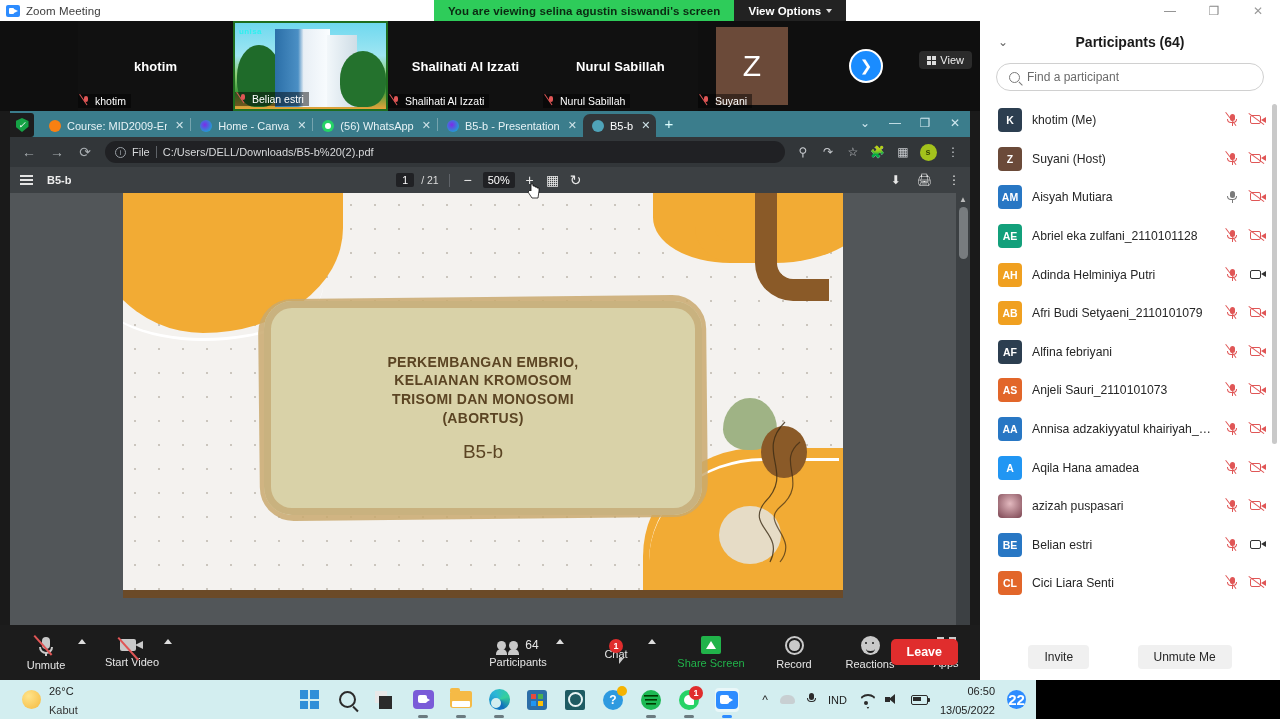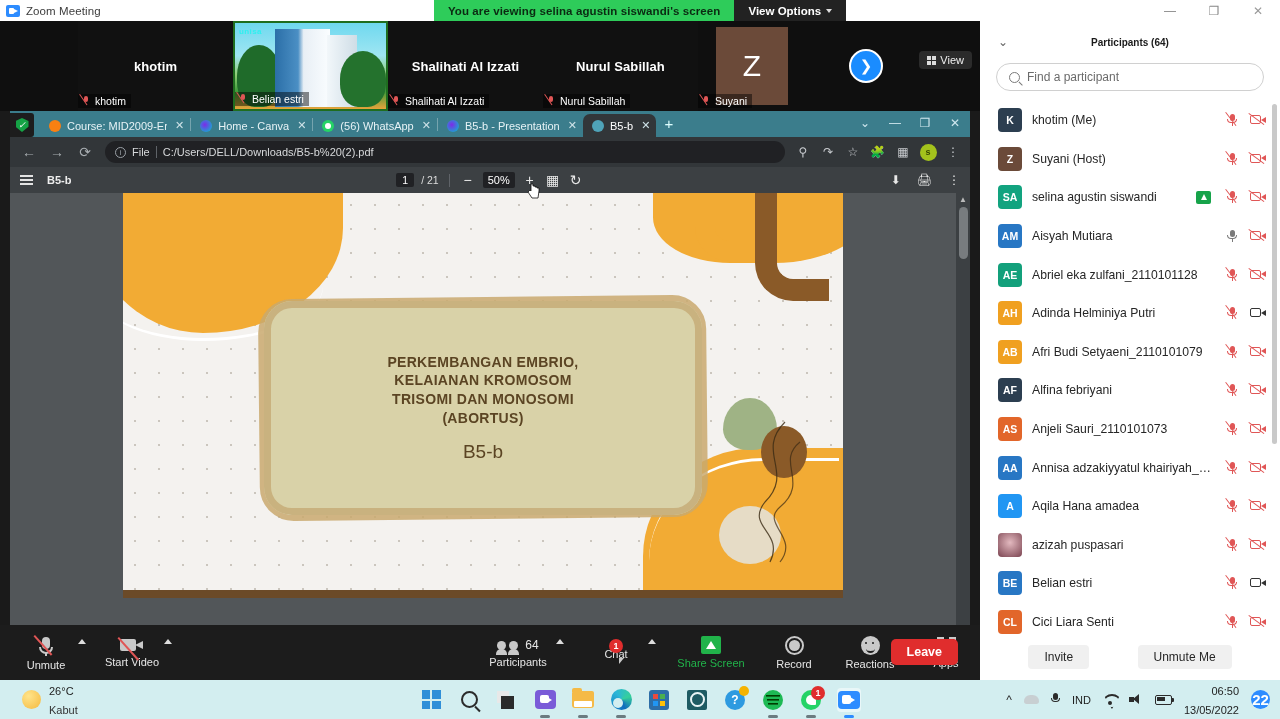--- a/index.html
+++ b/index.html
@@ -270,21 +270,21 @@
     font-size:12.5px; font-weight:bold; padding:6px 16px; border-radius:5px;
   }
   .tb-spacer{flex:1;}
 
   
   .panel {
     position:absolute; left:980px; top:21px; width:300px; height:659px; background:#fff;
     display:flex; flex-direction:column;
   }
   .panel-head { height:42px; display:flex; align-items:center; justify-content:center; position:relative; }
-  .panel-head .ttl { font-size:10px; font-weight:bold; color:#1a1a1a; }
+  .panel-head .ttl { font-size:14px; font-weight:bold; color:#1a1a1a; }
   .panel-collapse { position:absolute; left:18px; top:14px; color:#666; font-size:12px; }
   .search-wrap { padding:0 16px 10px 16px; }
   .search-box {
     height:28px; border:1px solid #d0d0d0; border-radius:14px; display:flex; align-items:center;
     gap:7px; padding:0 12px; color:#6b6b6b; font-size:12px;
   }
   .mag { width:11px;height:11px;border:1.4px solid #7a7a7a;border-radius:50%;position:relative;flex:none;}
   .mag:after{content:"";position:absolute;right:-4px;bottom:-3px;width:5px;height:1.4px;background:#7a7a7a;transform:rotate(45deg);}
   .plist { flex:1; overflow:hidden; position:relative; }
   .prow { height:38.6px; display:flex; align-items:center; padding:0 14px 0 0; gap:10px; }
@@ -314,21 +314,21 @@
     width:15px;height:13px;background:#16a34a;border-radius:2px; display:flex;align-items:center;justify-content:center; flex:none;
     margin-right:3px;
   }
   .share-flag:after{content:"";width:0;height:0;border-left:3.5px solid transparent;border-right:3.5px solid transparent;border-bottom:6px solid #fff;}
   .panel-foot { height:46px; display:flex; align-items:center; justify-content:space-evenly; border-top:0; }
   .pf-btn { background:#f0f0f0; color:#262626; font-size:12px; padding:5px 16px; border-radius:4px; }
   .panel-scroll { position:absolute; right:3px; top:3px; width:5px; height:340px; background:#c9c9c9; border-radius:3px; }
 
   
   .taskbar {
-    position:absolute; left:0; top:680px; width:1280px; height:39px; background:#d3eef0;
+    position:absolute; left:0; top:680px; width:1036px; height:39px; background:#d3eef0;
     display:flex; align-items:center;
   }
   .weather { display:flex; align-items:center; gap:8px; padding-left:22px; width:170px; }
   .sun { width:19px;height:19px;border-radius:50%;background:radial-gradient(circle at 35% 32%,#ffe48a,#f5b93f);}
   .wx { line-height:1.15; }
   .wx .t { font-size:11px; color:#1d1d1d; }
   .wx .d { font-size:11px; color:#333; }
   .tb-icons { position:absolute; left:50%; transform:translateX(-50%); display:flex; align-items:center; gap:14px; }
   .tbi { width:24px; height:24px; position:relative; display:flex; align-items:center; justify-content:center; }
   .tbi .run { position:absolute; bottom:-6px; left:7px; width:10px; height:2.5px; border-radius:2px; background:#6b7b80;}
@@ -732,40 +732,20 @@
           </span>
           <span class="pico">
             <span class="cam-red">
               <span class="b"></span>
               <span class="l"></span>
               <span class="sl"></span>
             </span>
           </span>
         </div>
         <div class="prow">
-          <div class="pav" style="background: rgb(18, 163, 127);">SA</div>
-          <div class="pname2">selina agustin siswandi</div>
-          <span class="share-flag"></span>
-          <span class="pico">
-            <span class="mic-red">
-              <span class="b"></span>
-              <span class="a"></span>
-              <span class="s"></span>
-              <span class="sl"></span>
-            </span>
-          </span>
-          <span class="pico">
-            <span class="cam-red">
-              <span class="b"></span>
-              <span class="l"></span>
-              <span class="sl"></span>
-            </span>
-          </span>
-        </div>
-        <div class="prow">
           <div class="pav" style="background: rgb(40, 119, 196);">AM</div>
           <div class="pname2">Aisyah Mutiara</div>
           <span class="pico">
             <span class="mic-gray">
               <span class="b"></span>
               <span class="a"></span>
               <span class="s"></span>
             </span>
           </span>
           <span class="pico">

